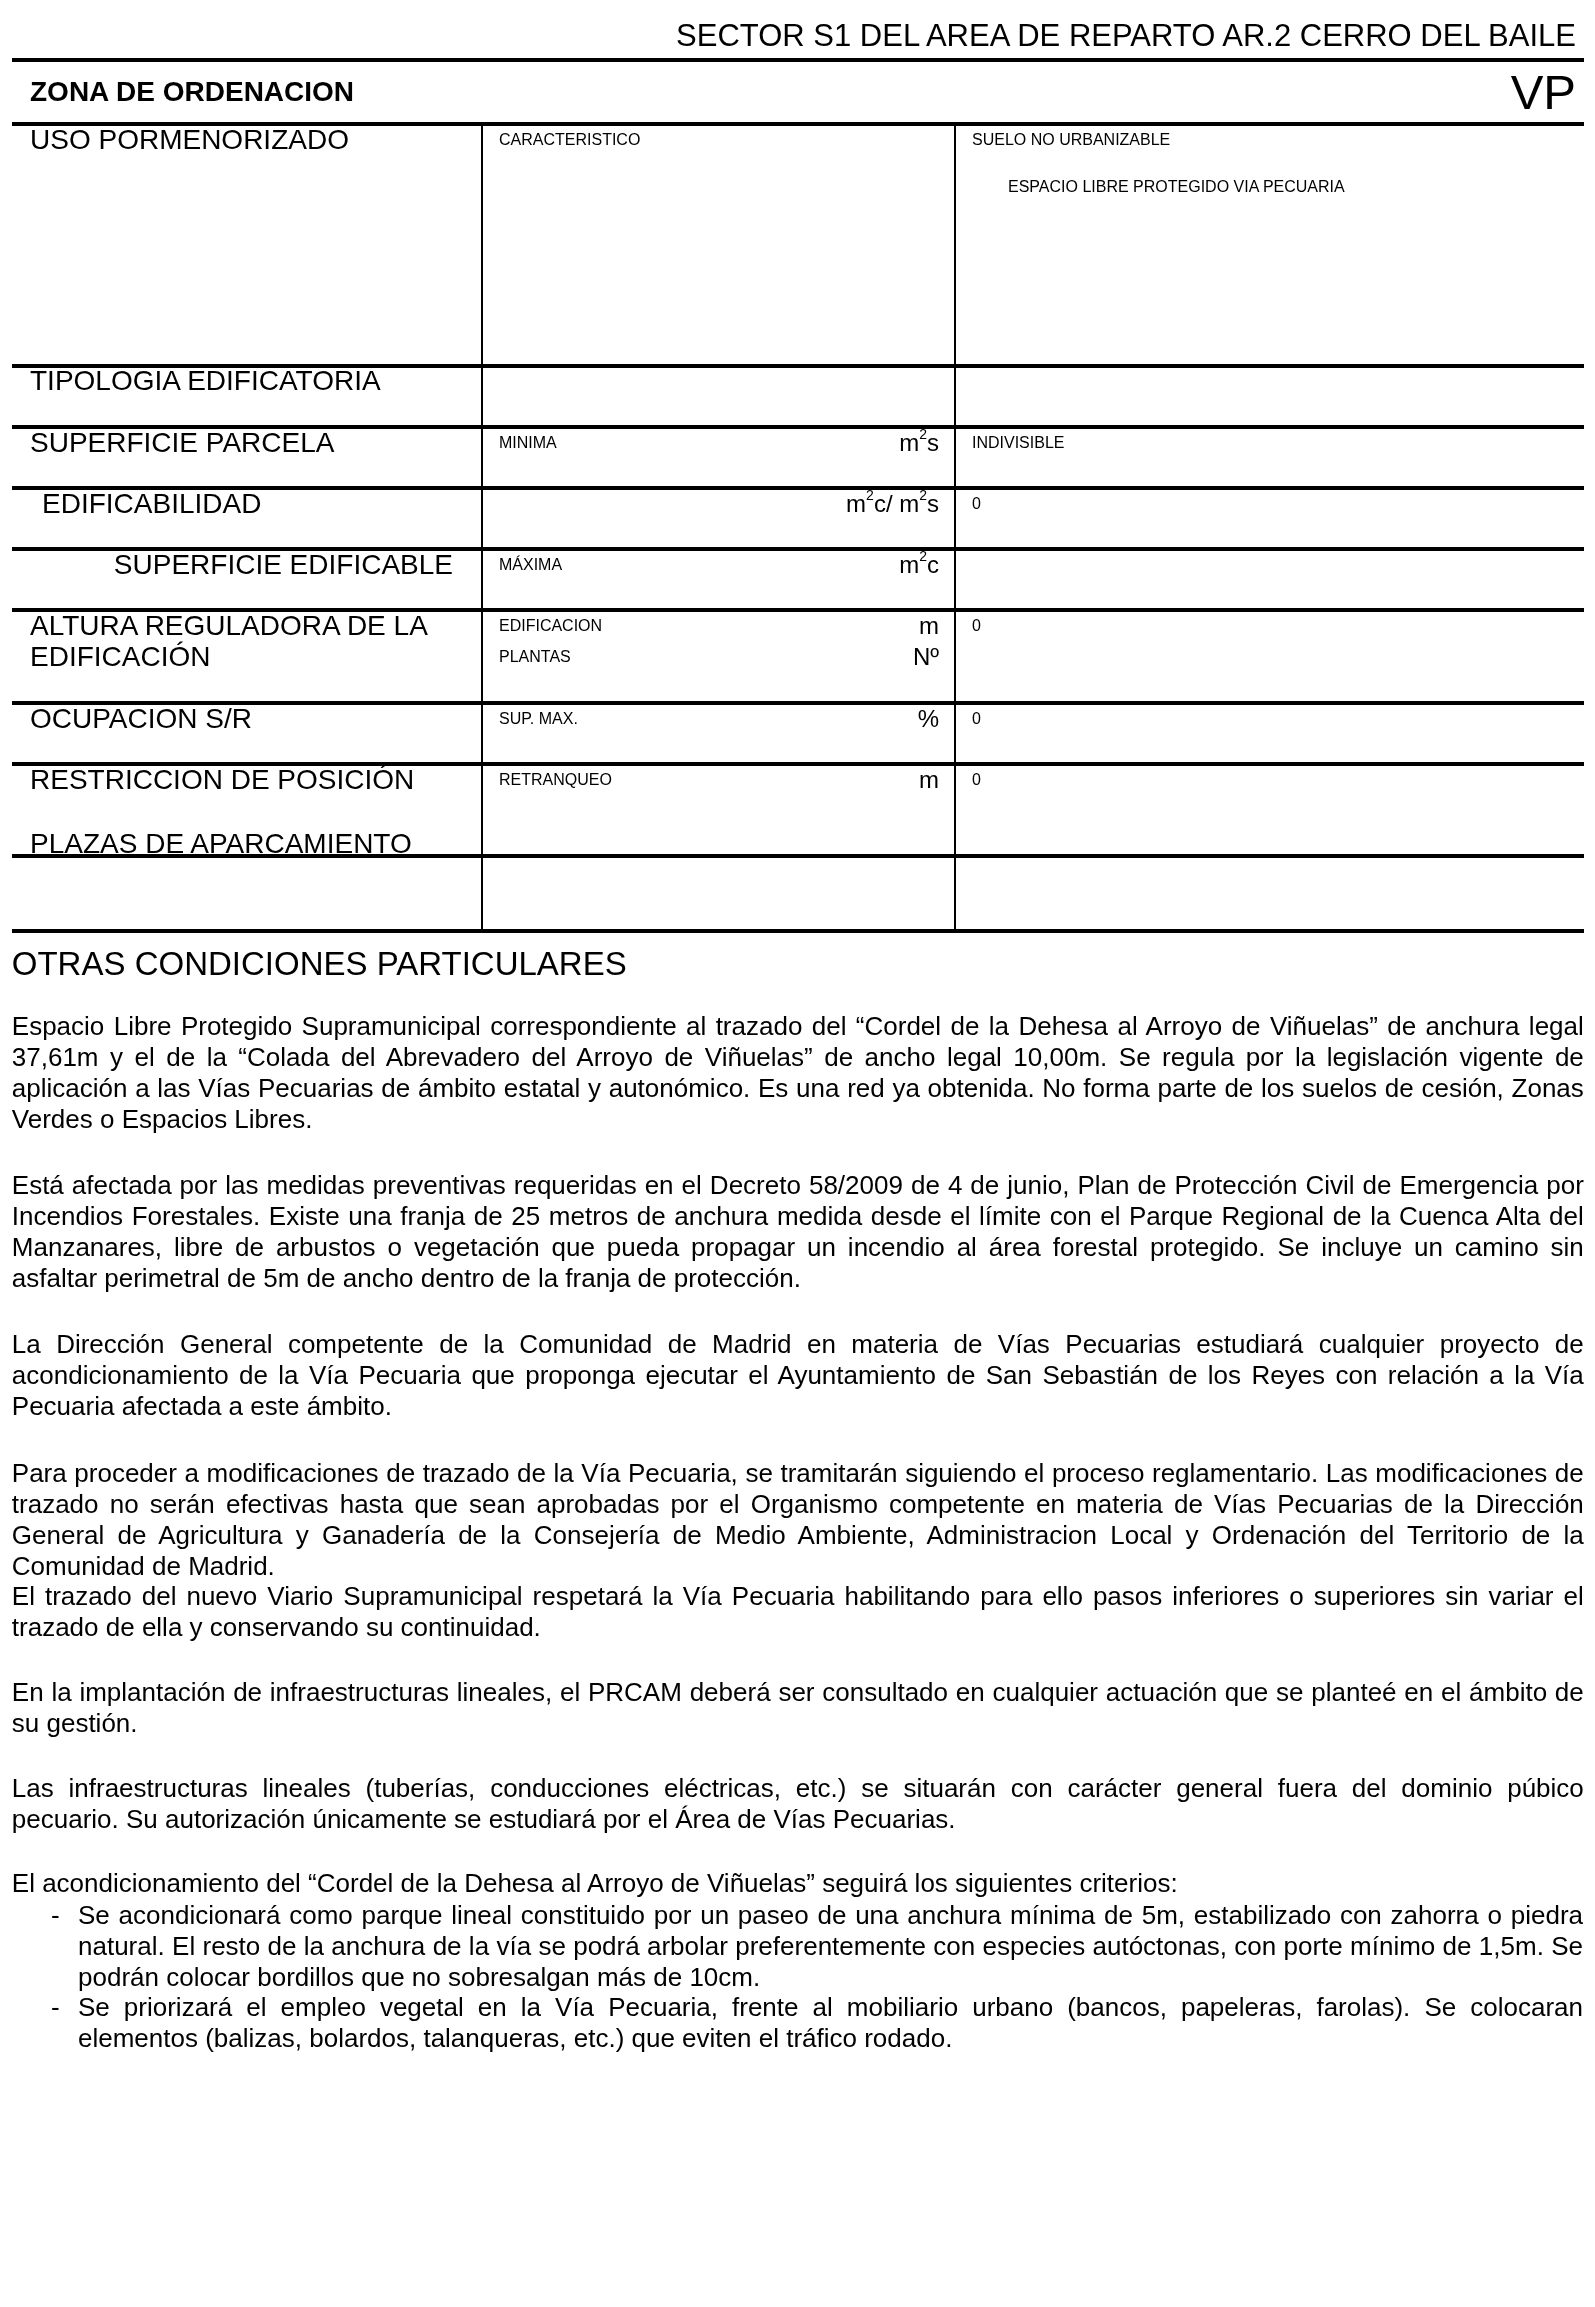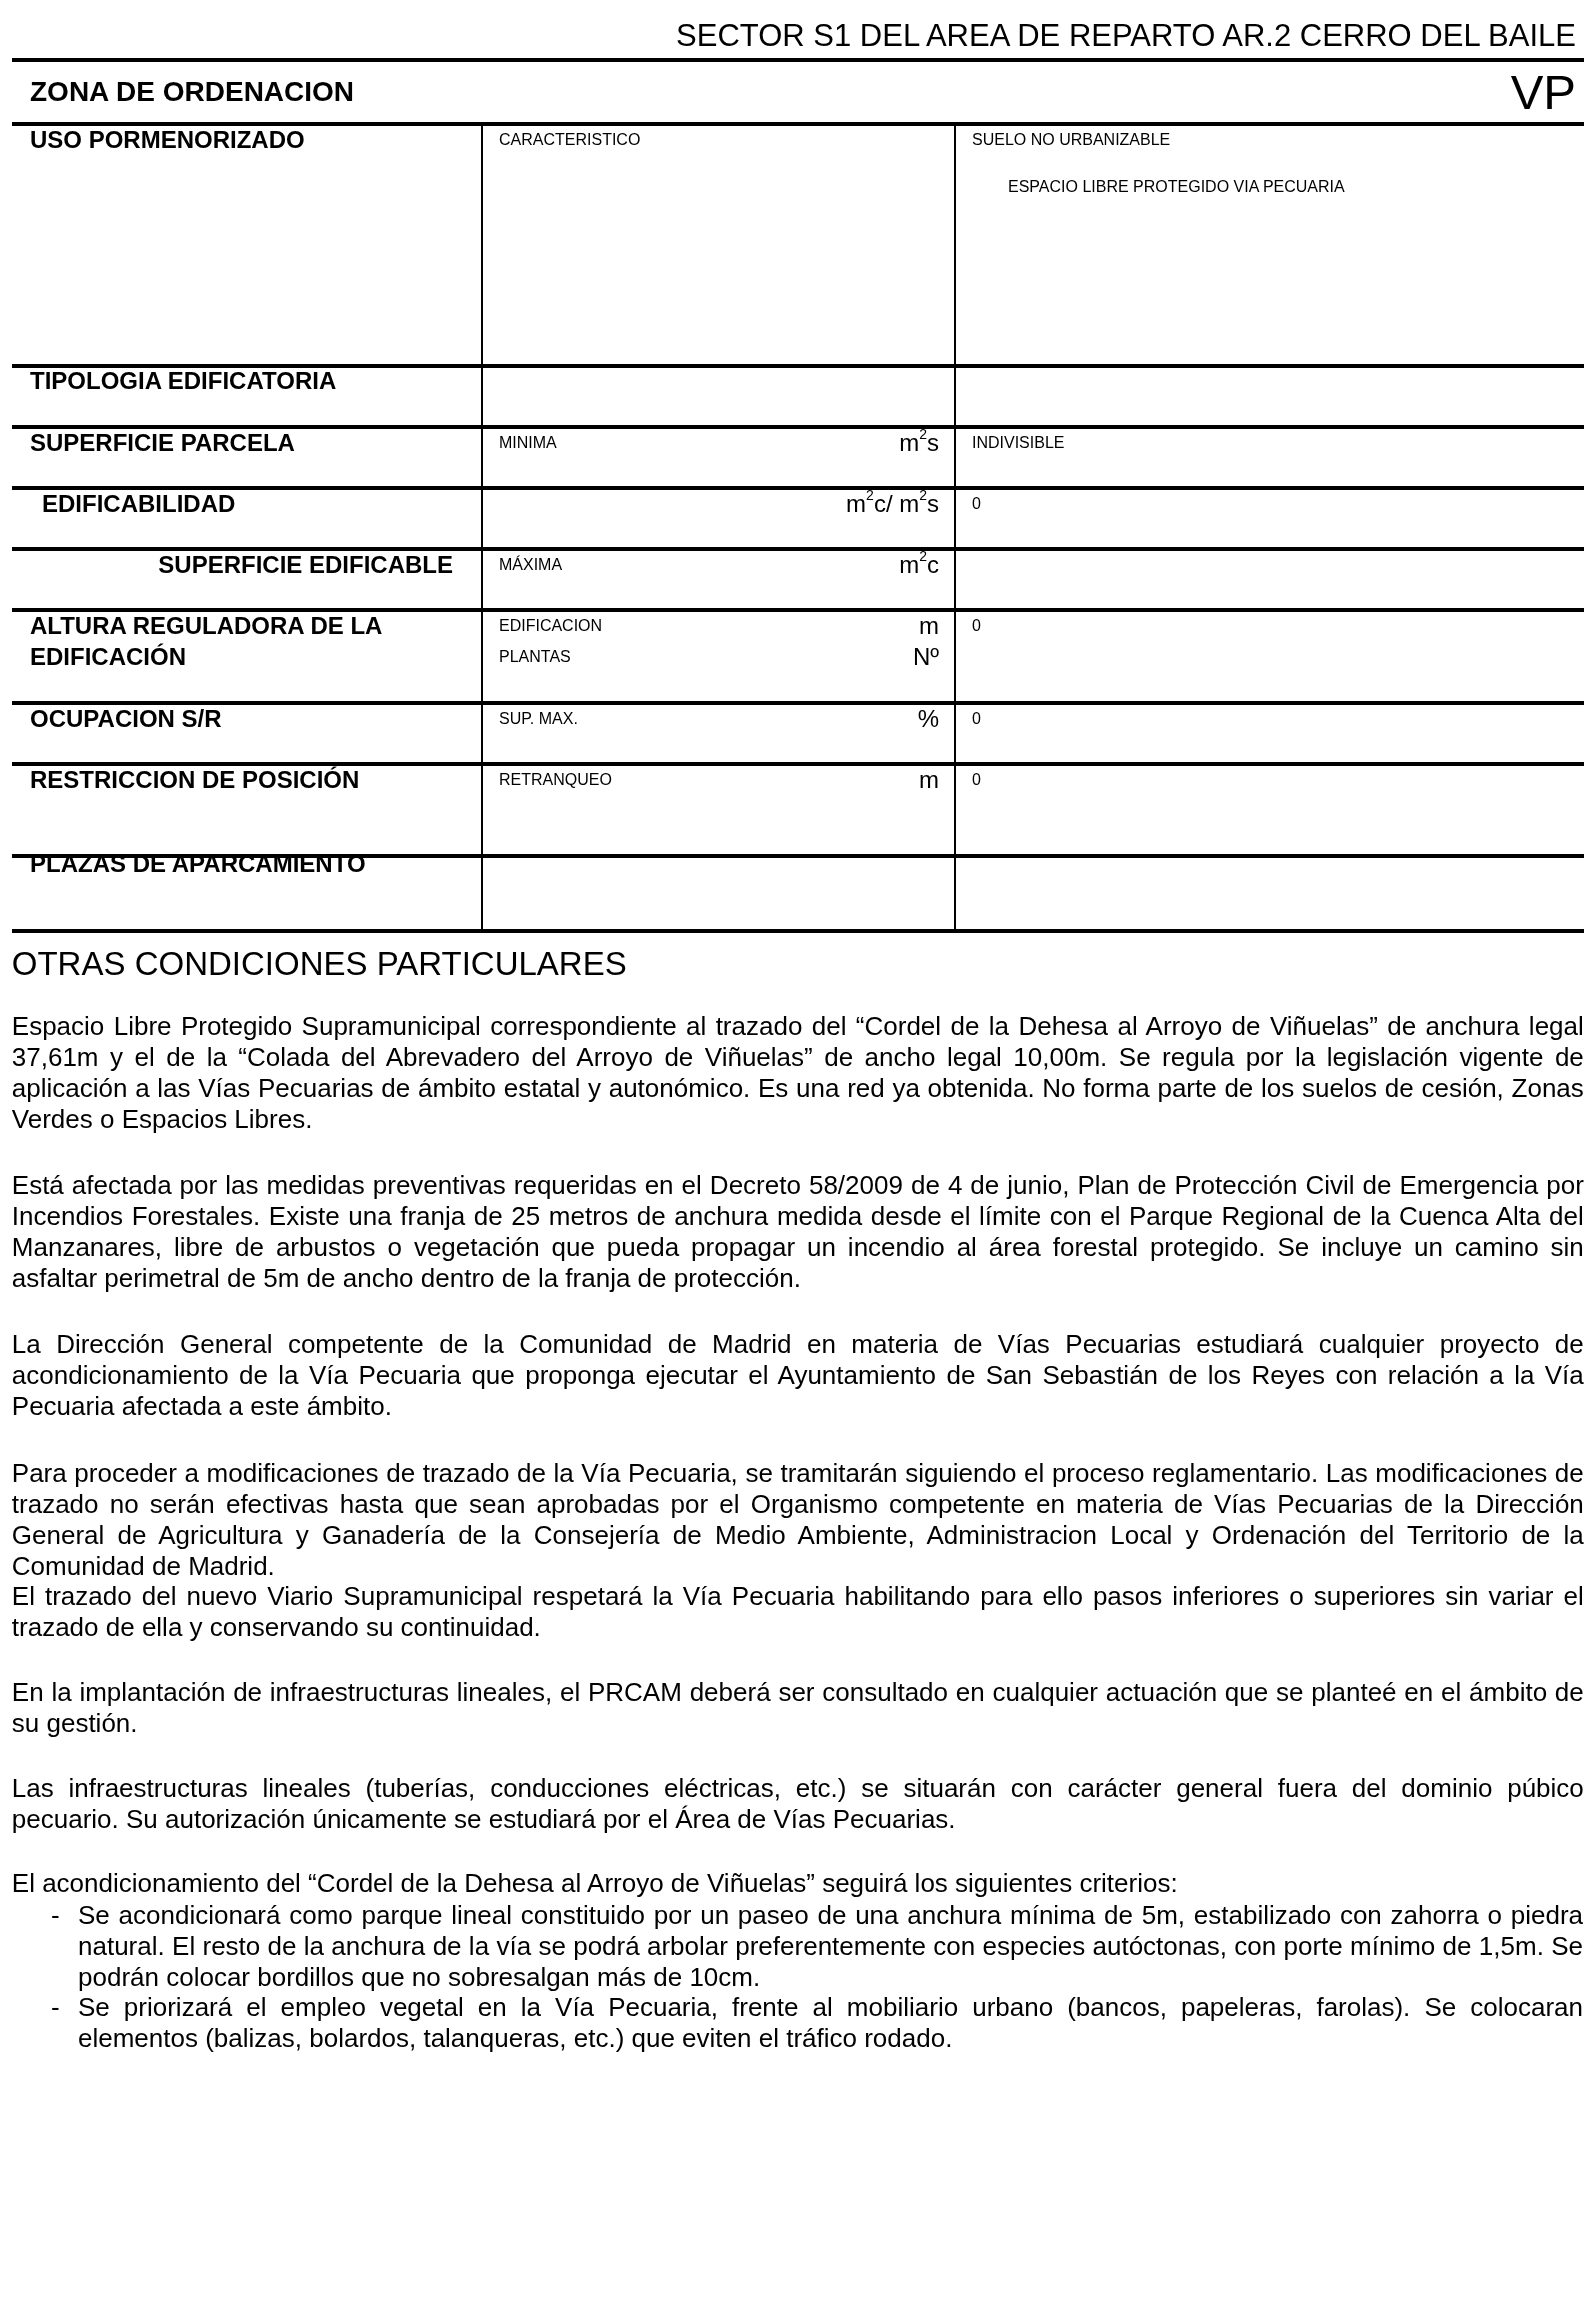--- a/index.html
+++ b/index.html
@@ -17,21 +17,21 @@
   .zona-label {
     position: absolute; left: 30px; top: 78px;
     font-size: 28px; font-weight: bold; line-height: 28px;
   }
   .zona-code {
     position: absolute; right: 19px; top: 66px;
     font-size: 49px; line-height: 52px;
   }
   .row-label {
     position: absolute; left: 30px; width: 423px;
-    font-size: 24px; font-weight: bold; line-height: 31px;
+    font-size: 28px; font-weight: normal; line-height: 31px;
   }
   .cell {
     position: absolute; font-size: 16px; line-height: 31px;
   }
   .unit {
     position: absolute; font-size: 24px; line-height: 31px; text-align: right;
   }
   .unit sup { font-size: 14px; line-height: 0; position: relative; top: -3.1px; }
   .section-heading {
     position: absolute; left: 11.8px; top: 948px;
@@ -120,21 +120,21 @@
 
   <div>
     <div class="row-label" style="top:764px;">RESTRICCION DE POSICIÓN</div>
     <div class="cell" style="left:499px; top:764px;">RETRANQUEO</div>
     <div class="unit" style="left:862px; width:77px; top:764px;">m</div>
     <div class="cell" style="left:972px; top:764px;">0</div>
   </div>
   <div class="hline thick" style="top:854px;"></div>
 
   <div>
-    <div class="row-label" style="top:848px;">PLAZAS DE APARCAMIENTO</div>
+    <div class="row-label" style="top:828px;">PLAZAS DE APARCAMIENTO</div>
   </div>
   <div class="hline thick" style="top:929px;"></div>
 </div>
 
 <div class="section-heading">OTRAS CONDICIONES PARTICULARES</div>
 
 <div class="para" style="top:1011px;">Espacio Libre Protegido Supramunicipal correspondiente al trazado del “Cordel de la Dehesa al Arroyo de Viñuelas” de anchura legal 37,61m y el de la “Colada del Abrevadero del Arroyo de Viñuelas” de ancho legal 10,00m. Se regula por la legislación vigente de aplicación a las Vías Pecuarias de ámbito estatal y autonómico. Es una red ya obtenida. No forma parte de los suelos de cesión, Zonas Verdes o Espacios Libres.</div>
 <div class="para" style="top:1170px;">Está afectada por las medidas preventivas requeridas en el Decreto 58/2009 de 4 de junio, Plan de Protección Civil de Emergencia por Incendios Forestales. Existe una franja de 25 metros de anchura medida desde el límite con el Parque Regional de la Cuenca Alta del Manzanares, libre de arbustos o vegetación que pueda propagar un incendio al área forestal protegido. Se incluye un camino sin asfaltar perimetral de 5m de ancho dentro de la franja de protección.</div>
 <div class="para" style="top:1329px;">La Dirección General competente de la Comunidad de Madrid en materia de Vías Pecuarias estudiará cualquier proyecto de acondicionamiento de la Vía Pecuaria  que proponga ejecutar el Ayuntamiento de San Sebastián de los Reyes con relación a la Vía Pecuaria afectada a este ámbito.</div>
 <div class="para" style="top:1458px;">Para proceder a modificaciones de trazado de la Vía Pecuaria, se tramitarán siguiendo el proceso reglamentario. Las modificaciones de trazado no serán efectivas hasta que sean aprobadas por el Organismo competente en materia de Vías Pecuarias de la Dirección General de Agricultura y Ganadería de la Consejería de Medio Ambiente, Administracion Local y Ordenación del Territorio de la Comunidad de Madrid.</div>

